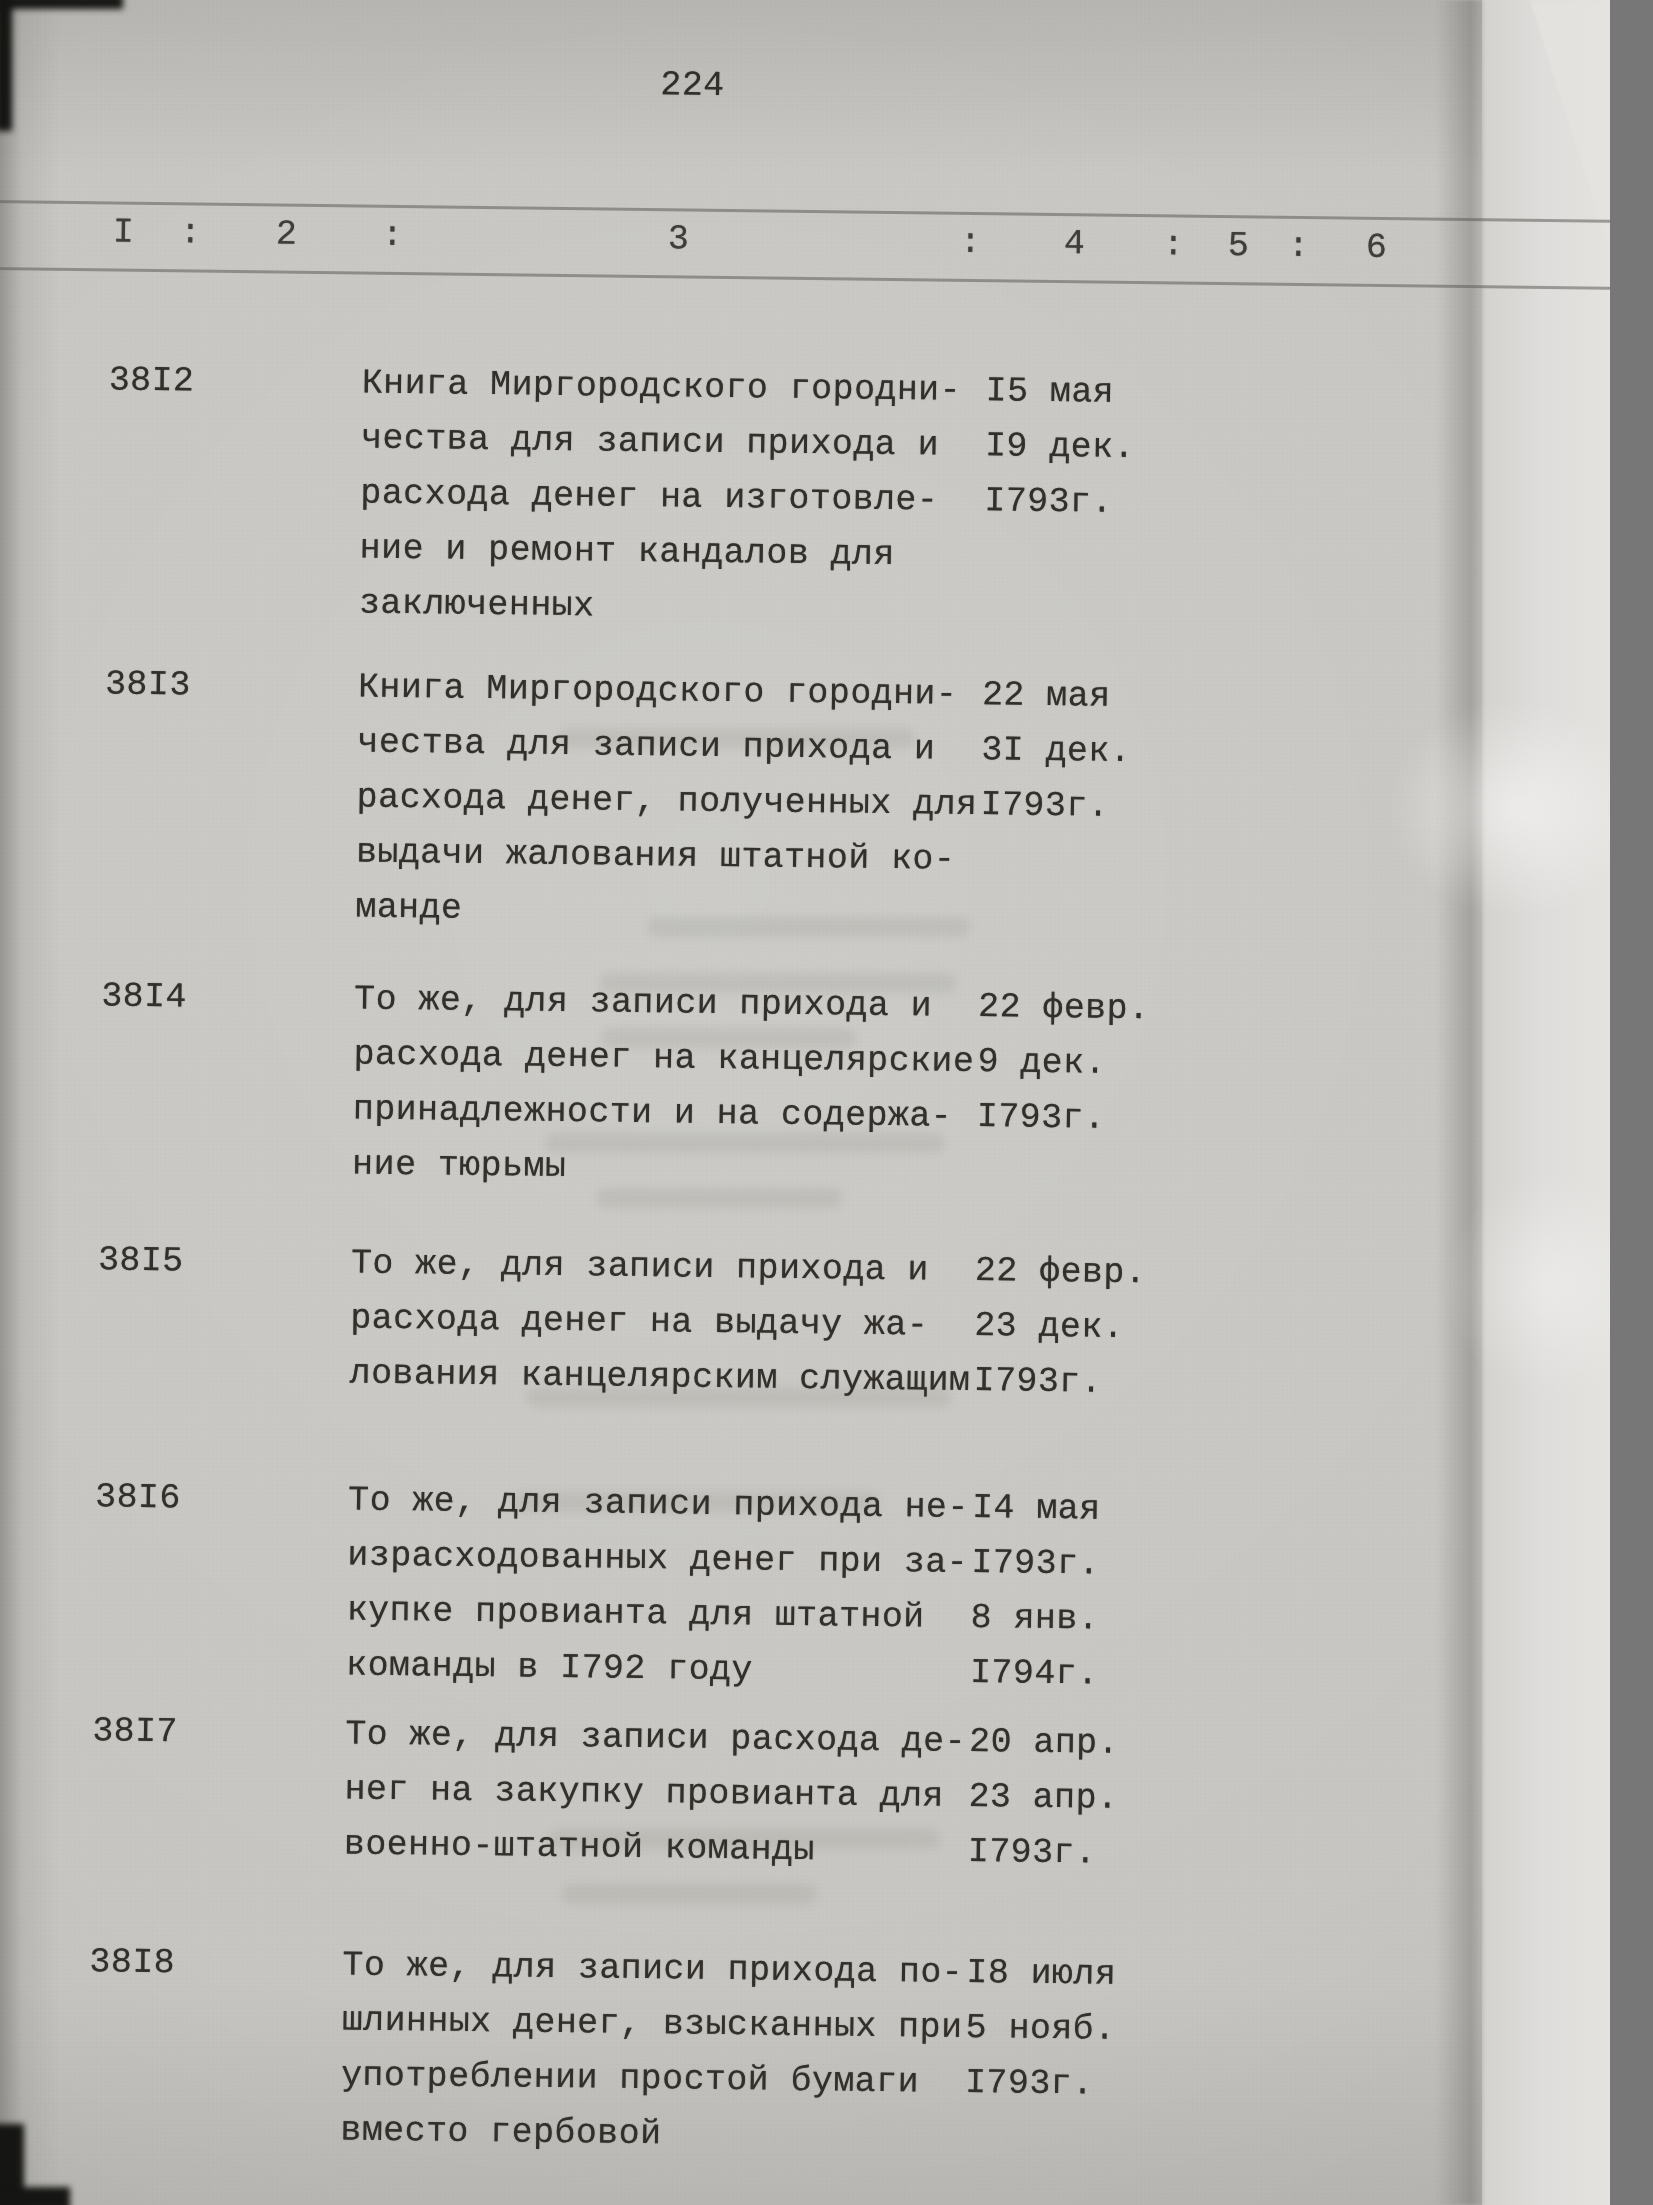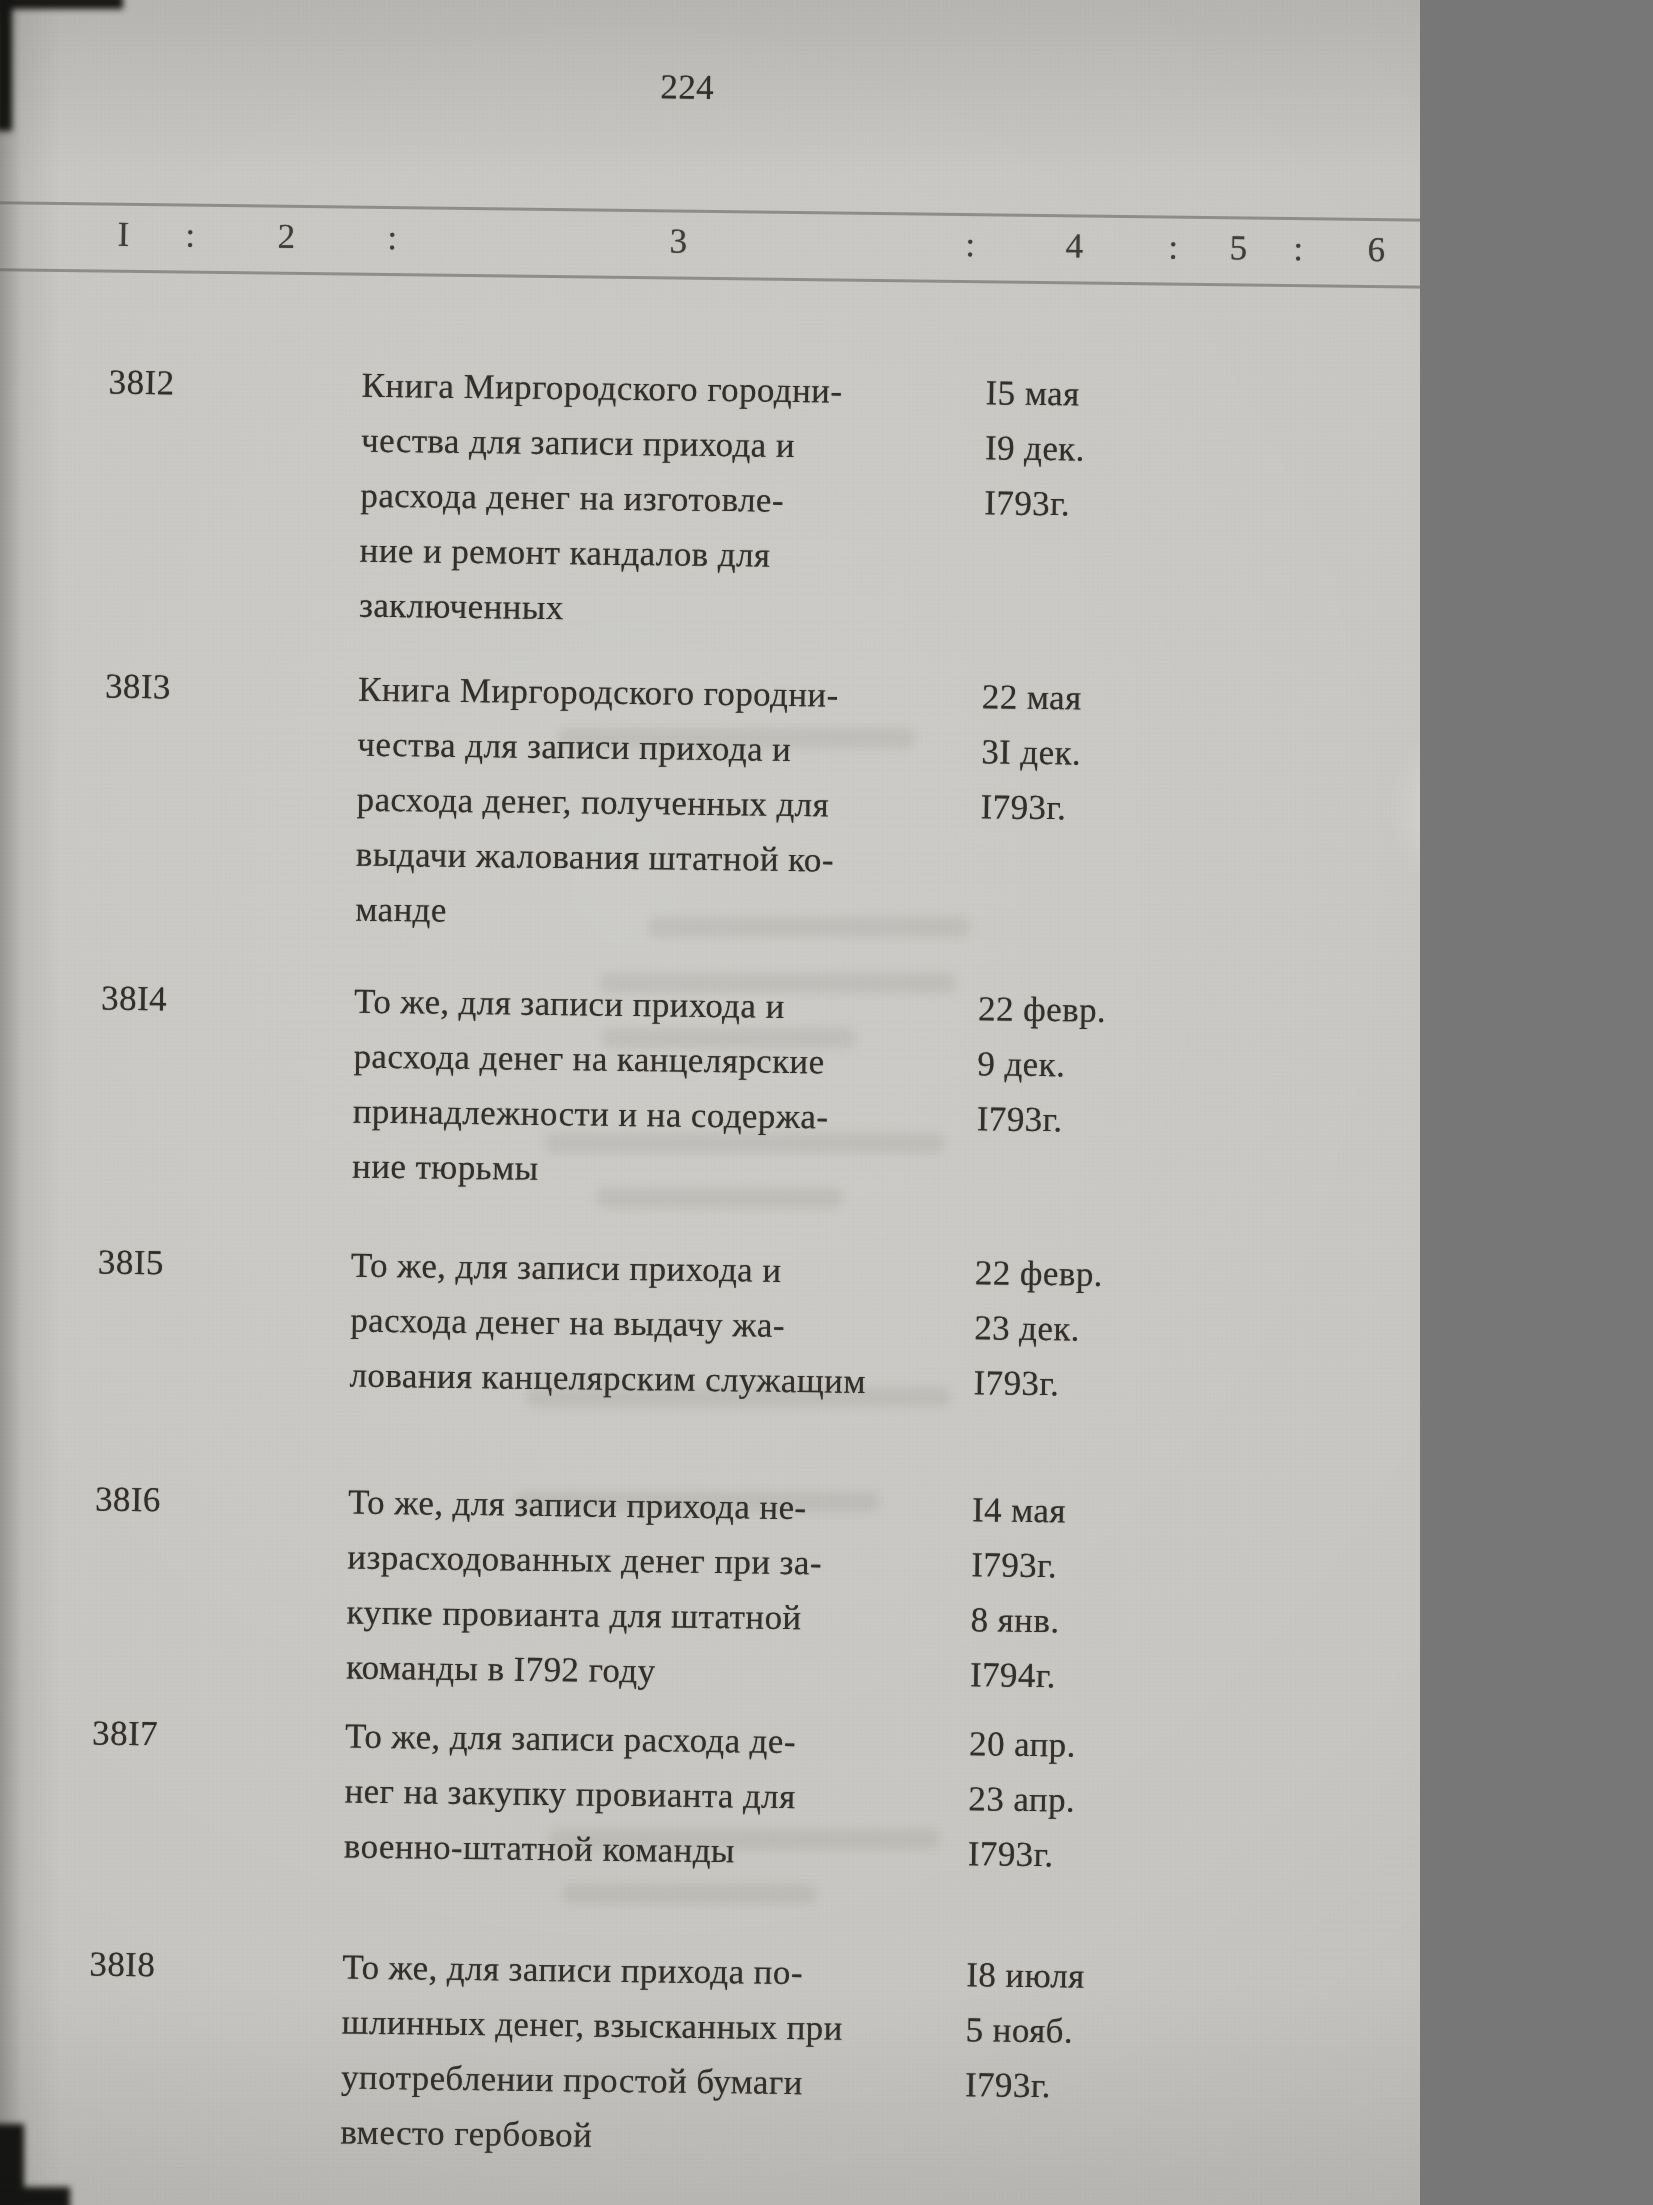--- a/index.html
+++ b/index.html
@@ -1,19 +1,19 @@
 <!DOCTYPE html>
 <html style="font-size:13.6px"><head>
 <meta charset="utf-8">
 <style>
   html,body{margin:0;padding:0;background:#777;}
   .stage{
-    position:relative;width:1420px;height:2205px;overflow:hidden;
+    position:relative;width:1610px;height:2205px;overflow:hidden;
     background:#f97316;
-    font-family:Liberation Serif, serif;
+    font-family:Liberation Mono, monospace;
   }
   
   .paper{
     position:absolute;inset:0;
     background:
       linear-gradient(90deg, rgba(70,68,64,0.38) 0px, rgba(70,68,64,0.10) 22px, rgba(0,0,0,0) 60px),
       linear-gradient(180deg, rgba(90,88,84,0.16) 0%, rgba(0,0,0,0) 8%),
       linear-gradient(180deg, rgba(0,0,0,0) 90%, rgba(70,68,64,0.10) 100%),
       radial-gradient(130% 95% at 44% 40%, rgba(255,255,255,0.10) 0%, rgba(0,0,0,0) 55%, rgba(0,0,0,0.08) 100%),
       #c7c6c2;

